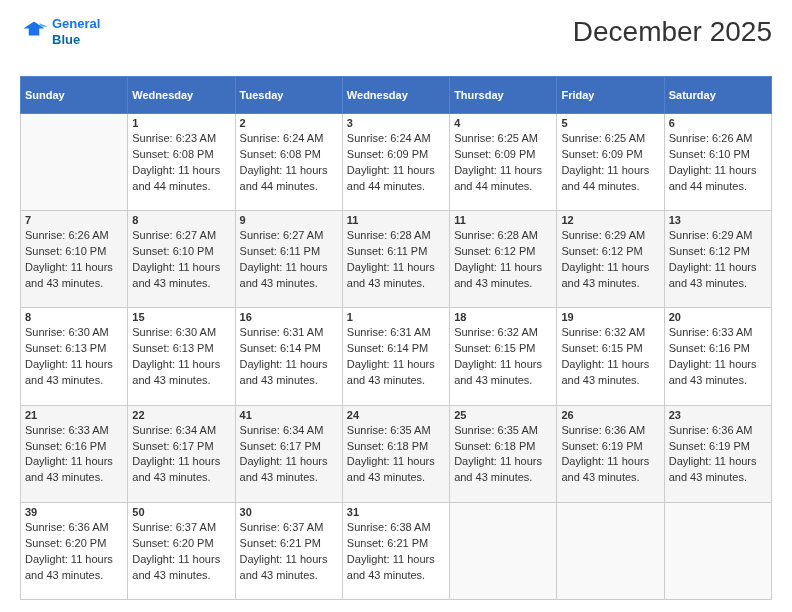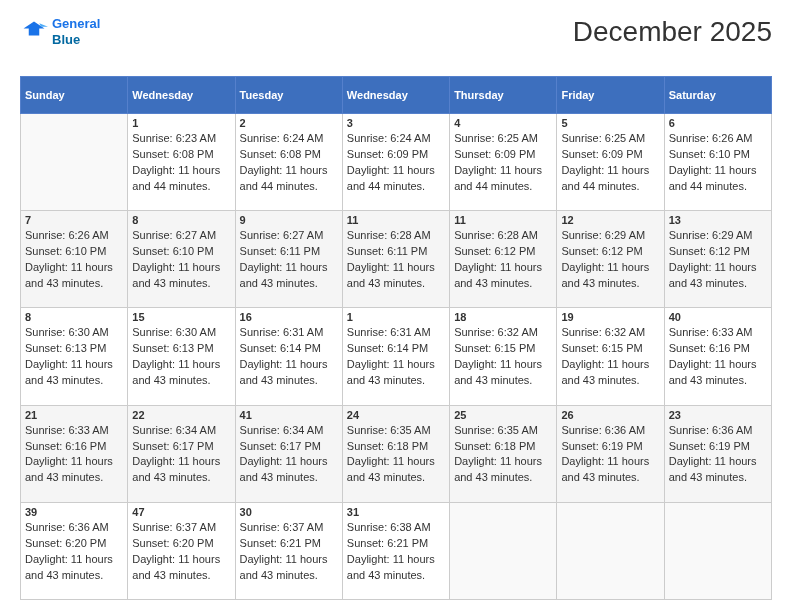--- a/index.html
+++ b/index.html
@@ -206,21 +206,21 @@
           </td>
           <td>
             <span class="day-num">18</span>
             <div class="cell-text">Sunrise: 6:32 AM<br>Sunset: 6:15 PM<br>Daylight: 11 hours and 43 minutes.</div>
           </td>
           <td>
             <span class="day-num">19</span>
             <div class="cell-text">Sunrise: 6:32 AM<br>Sunset: 6:15 PM<br>Daylight: 11 hours and 43 minutes.</div>
           </td>
           <td>
-            <span class="day-num">40</span>
+            <span class="day-num">20</span>
             <div class="cell-text">Sunrise: 6:33 AM<br>Sunset: 6:16 PM<br>Daylight: 11 hours and 43 minutes.</div>
           </td>
         </tr>
         <tr class="row-shade">
           <td>
             <span class="day-num">21</span>
             <div class="cell-text">Sunrise: 6:33 AM<br>Sunset: 6:16 PM<br>Daylight: 11 hours and 43 minutes.</div>
           </td>
           <td>
             <span class="day-num">22</span>
@@ -246,21 +246,21 @@
             <span class="day-num">23</span>
             <div class="cell-text">Sunrise: 6:36 AM<br>Sunset: 6:19 PM<br>Daylight: 11 hours and 43 minutes.</div>
           </td>
         </tr>
         <tr>
           <td>
             <span class="day-num">39</span>
             <div class="cell-text">Sunrise: 6:36 AM<br>Sunset: 6:20 PM<br>Daylight: 11 hours and 43 minutes.</div>
           </td>
           <td>
-            <span class="day-num">47</span>
+            <span class="day-num">50</span>
             <div class="cell-text">Sunrise: 6:37 AM<br>Sunset: 6:20 PM<br>Daylight: 11 hours and 43 minutes.</div>
           </td>
           <td>
             <span class="day-num">30</span>
             <div class="cell-text">Sunrise: 6:37 AM<br>Sunset: 6:21 PM<br>Daylight: 11 hours and 43 minutes.</div>
           </td>
           <td>
             <span class="day-num">31</span>
             <div class="cell-text">Sunrise: 6:38 AM<br>Sunset: 6:21 PM<br>Daylight: 11 hours and 43 minutes.</div>
           </td>

